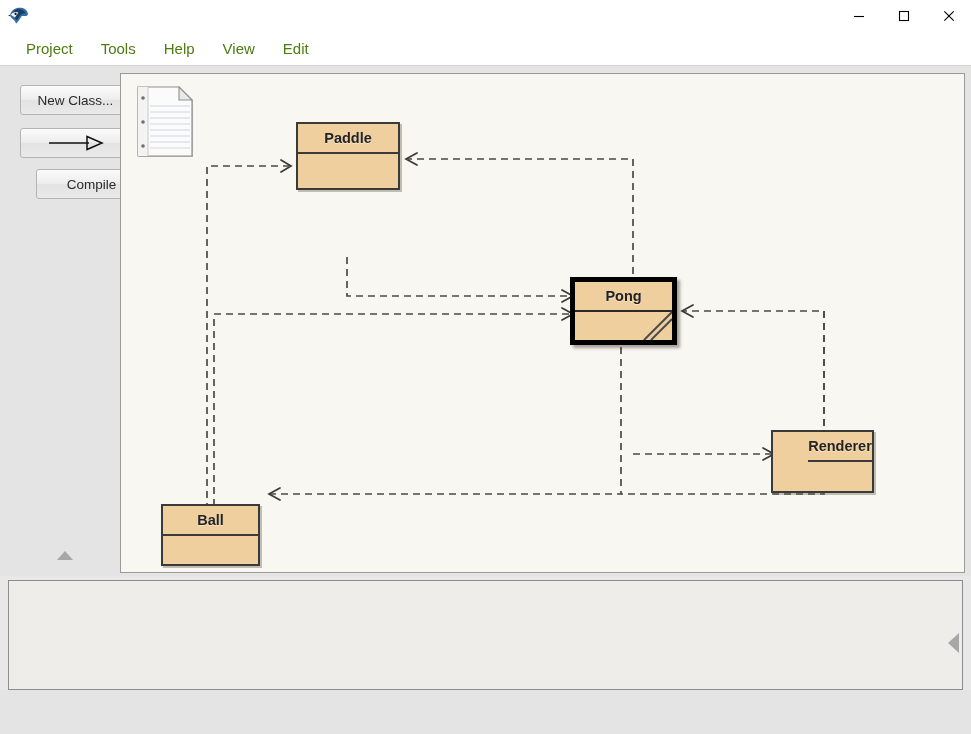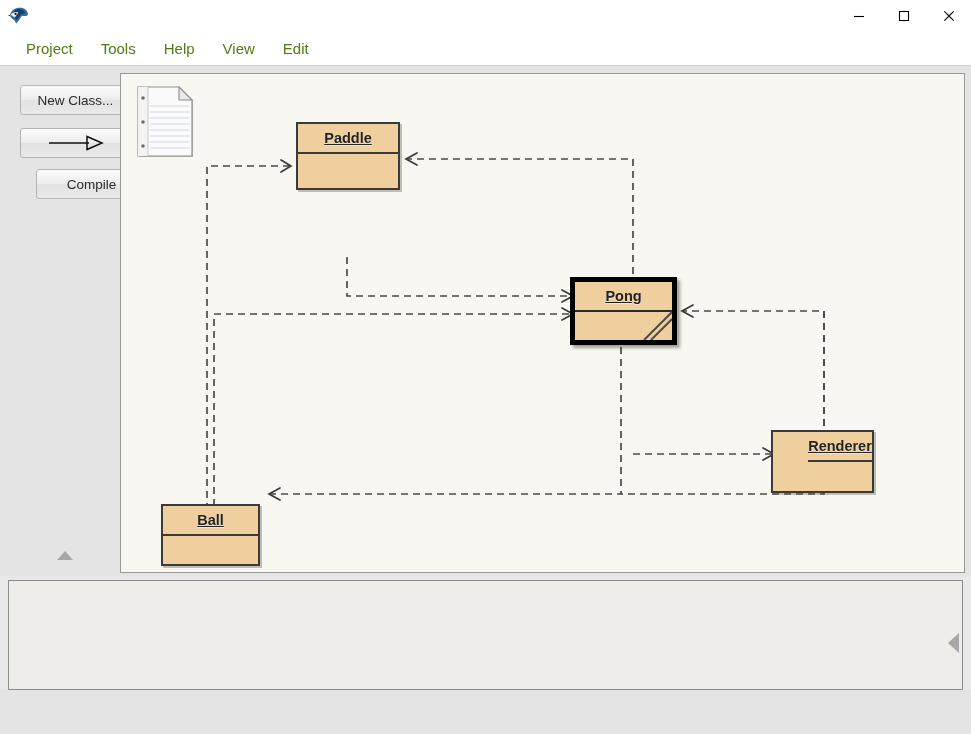--- a/index.html
+++ b/index.html
@@ -100,21 +100,20 @@
     border: 2px solid #3a3a3a;
     box-shadow: 2px 2px 0 rgba(90,80,60,.35);
     overflow: hidden;
   }
   .cls .hdr {
     height: 30px;
     display: flex; align-items: center; justify-content: center;
     border-bottom: 2px solid #3a3a3a;
     font-size: 14.5px; font-weight: bold; color: #232323;
     text-shadow: 0 1px 0 rgba(255,255,255,.45);
-    text-decoration: underline;
   }
   .cls.selected {
     border: 5px solid #000000;
     box-shadow: 3px 3px 3px rgba(60,55,45,.45);
   }
   .cls.selected .hdr { border-bottom: 2px solid #2a2a2a; }
   .stripes {
     position: absolute; right: 0; bottom: 0;
     width: 44px; height: 40px;
   }

